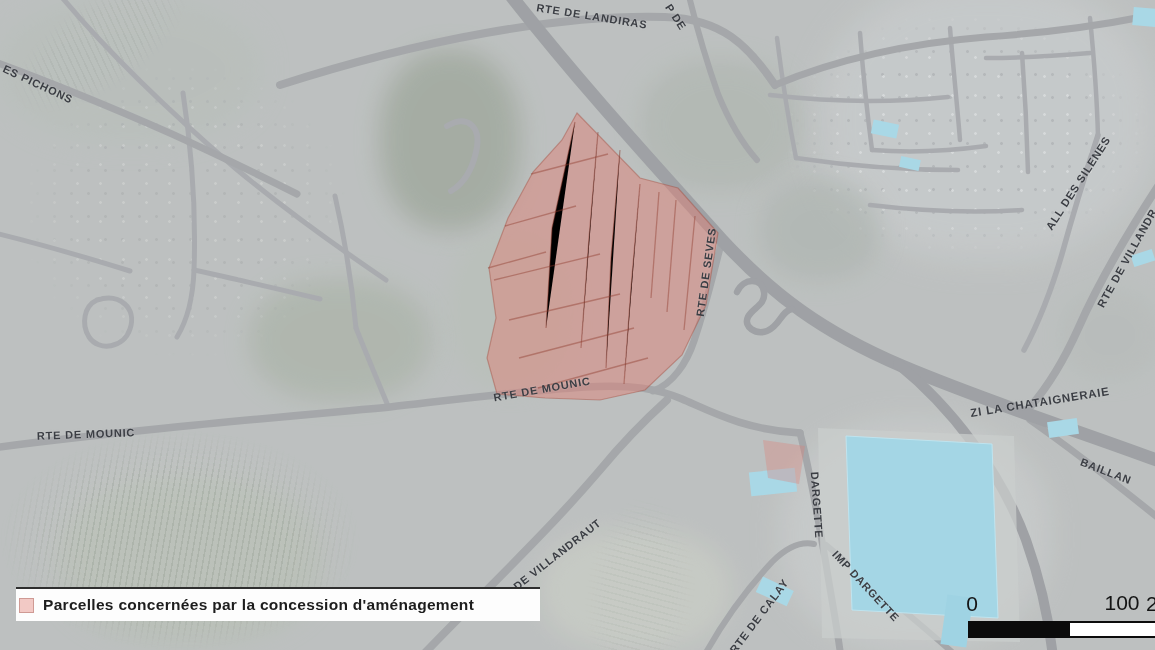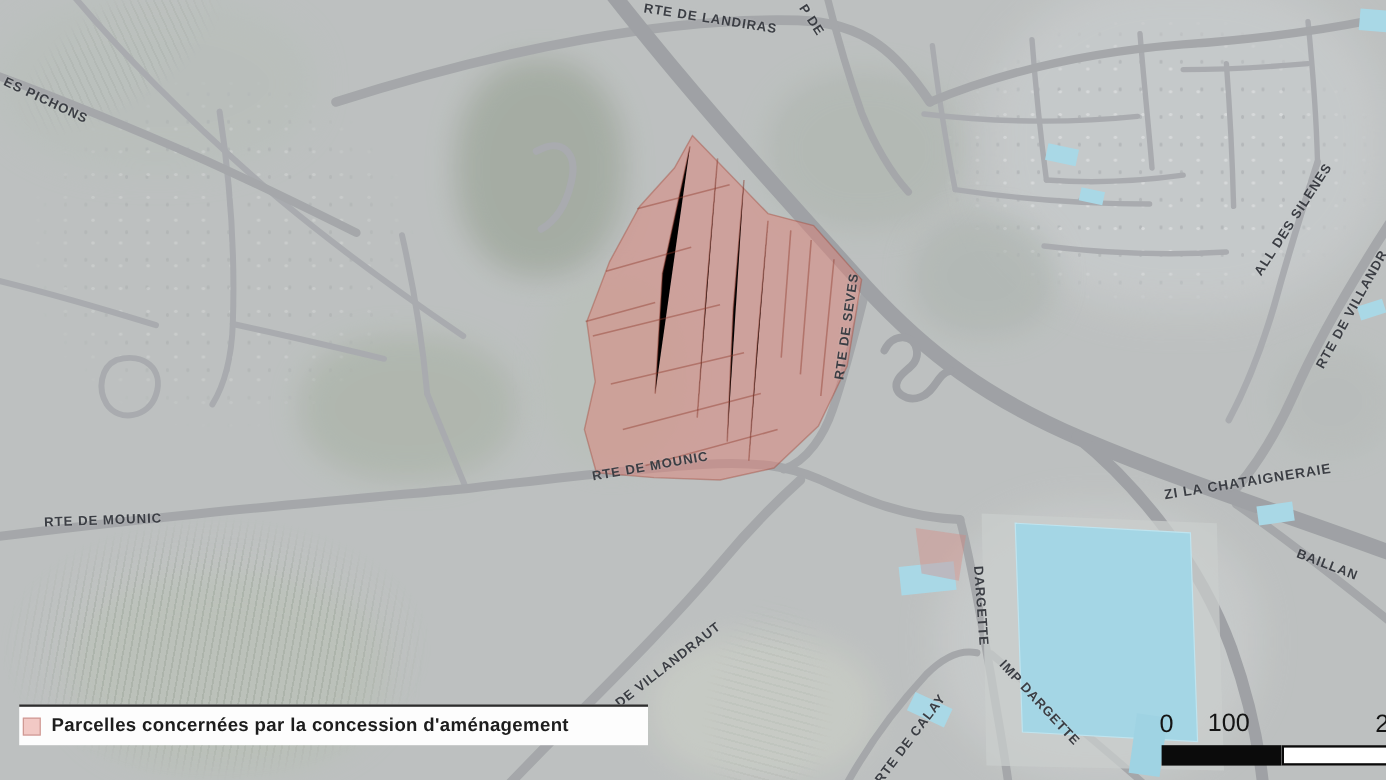--- a/index.html
+++ b/index.html
@@ -164,18 +164,18 @@
   <div class="lbl lb11">IMP DARGETTE</div>
   <div class="lbl lb12">RTE DE VILLANDRAUT</div>
   <div class="lbl lb13">RTE DE CALAY</div>
 
   <div class="legend">
     <span class="swatch"></span>
     <span class="cap">Parcelles concernées par la concession d'aménagement</span>
   </div>
 
   <div class="sb-num" style="left:972px;top:604px;">0</div>
-  <div class="sb-num" style="left:1024px;top:603px;">100</div>
+  <div class="sb-num" style="left:1122px;top:603px;">100</div>
   <div class="sb-num-edge" style="left:1146px;top:592px;">200</div>
   <div class="sb-black"></div>
   <div class="sb-white"></div>
 
 </div>
 
 </body></html>

